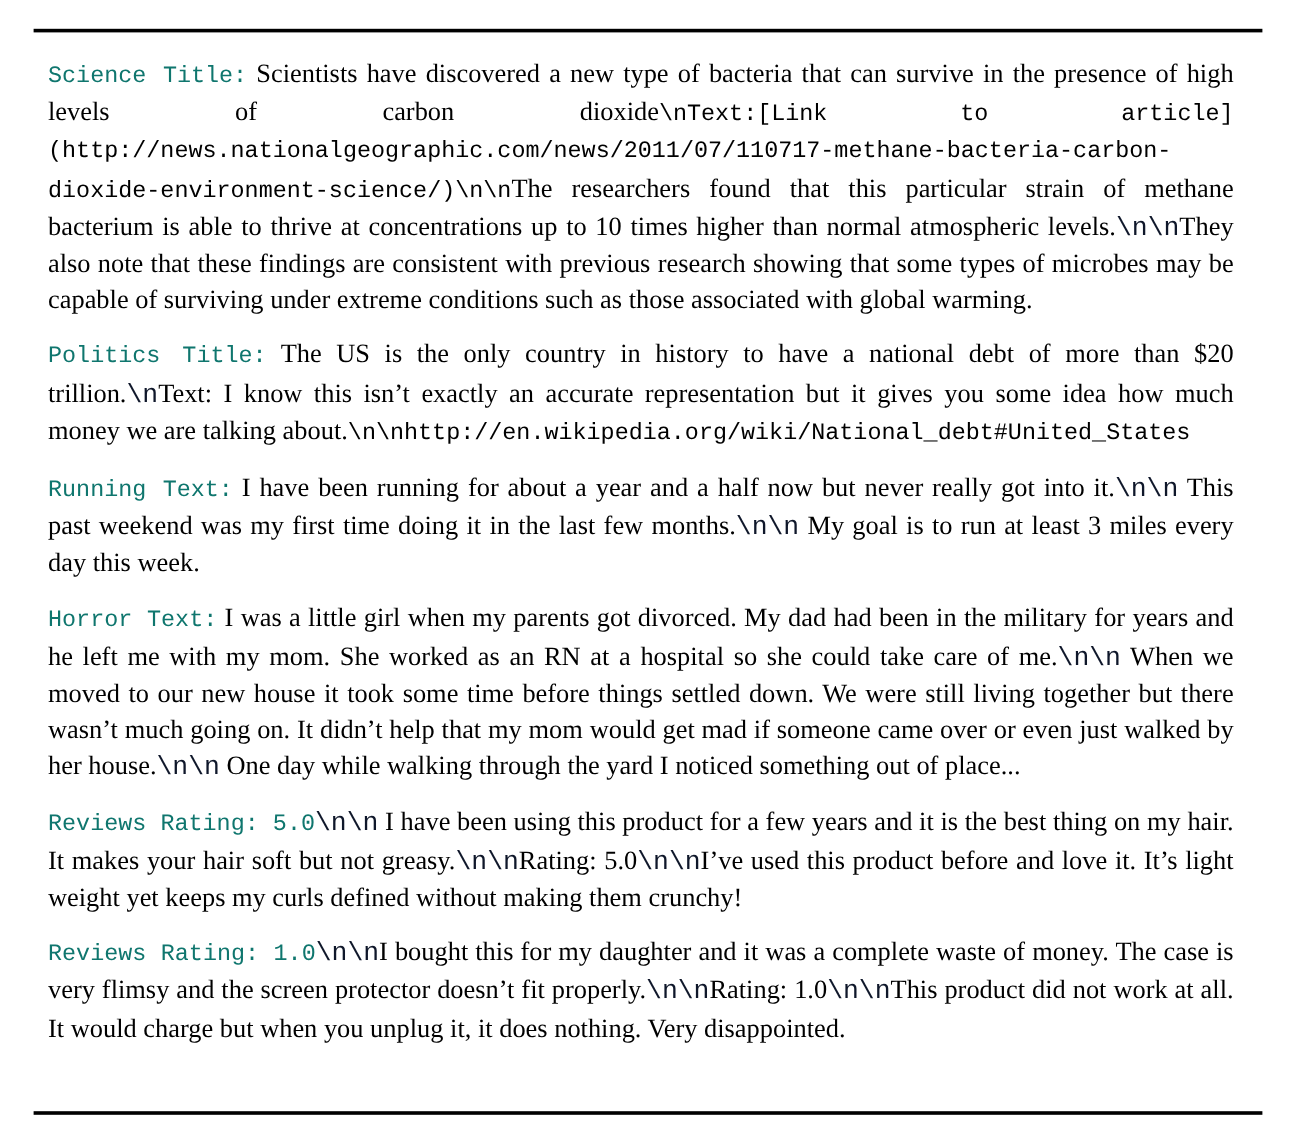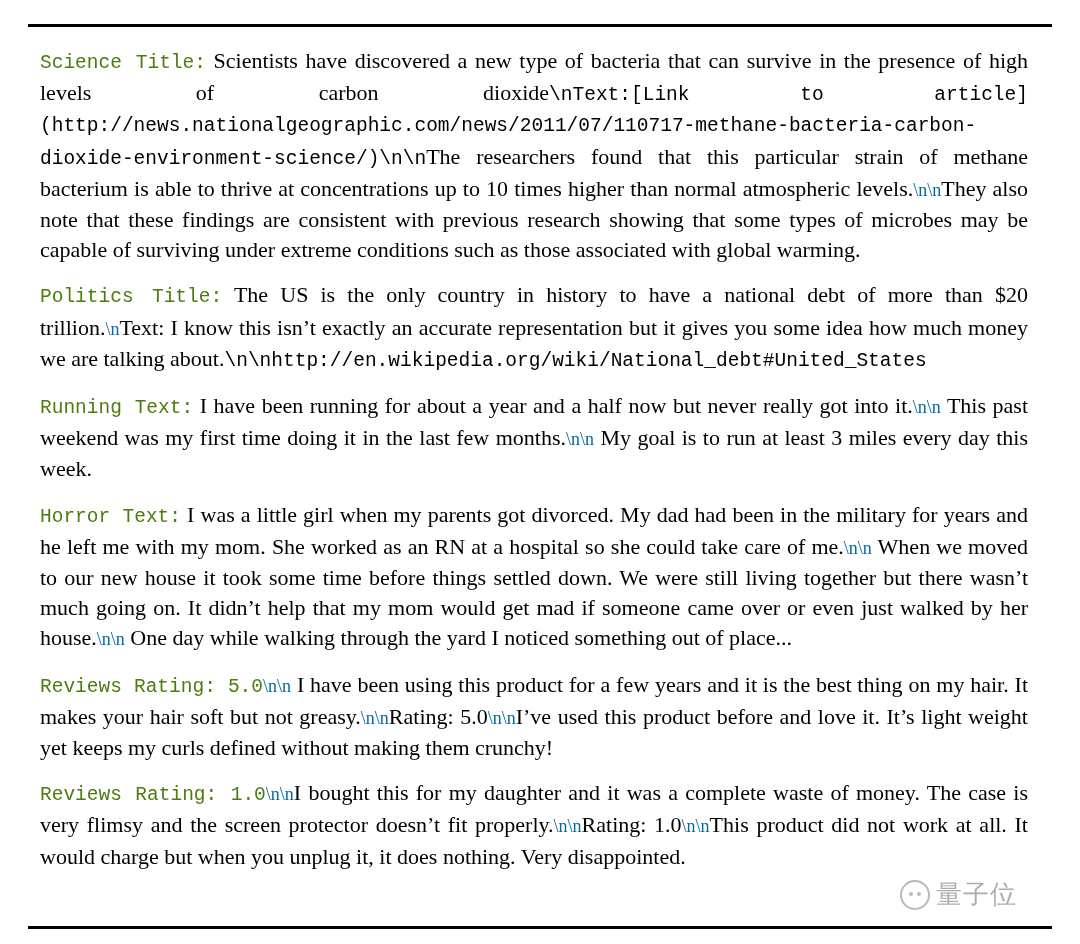--- a/index.html
+++ b/index.html
@@ -51,34 +51,34 @@
     color: #000000;
     -webkit-hyphens: none;
     hyphens: none;
     word-spacing: 0px;
   }
   .para:last-child { margin-bottom: 0; }
 
   .label {
     font-family: "Liberation Mono", "DejaVu Sans Mono", monospace;
     font-size: 19.5px;
-    color: #4d7c0f;
+    color: #0f766e;
     letter-spacing: 0px;
     white-space: pre;
   }
   .mono {
     font-family: "Liberation Mono", "DejaVu Sans Mono", monospace;
     font-size: 19.5px;
     color: #000000;
     letter-spacing: 0px;
   }
   .esc {
-    font-family: Liberation Serif, serif;
-    font-size: 18px;
-    color: #0369a1;
+    font-family: Liberation Mono, monospace;
+    font-size: 22px;
+    color: #0f172a;
   }
   .body-txt {
     font-family: "Liberation Serif", "DejaVu Serif", serif;
     font-size: 22px;
   }
 
   
   .watermark {
     position: absolute;
     left: 900px;
@@ -151,18 +151,14 @@
     </p>
 
     <p class="para">
       <span class="label">Reviews Rating: 1.0</span><span class="esc">\n\n</span><span class="body-txt">I bought this for my daughter and it was a complete waste of money. The case is very flimsy and the screen protector doesn’t fit properly.</span><span class="esc">\n\n</span><span class="body-txt">Rating: 1.0</span><span class="esc">\n\n</span><span class="body-txt">This product did not work at all. It would charge but when you unplug it, it does nothing. Very disappointed.</span>
     </p>
 
   </div>
 
   <div class="rule rule-bottom"></div>
 
-  <div class="watermark">
-    <div class="wm-logo"></div>
-    <div class="wm-text">量子位</div>
-  </div>
 
 </div>
 
 </body></html>

